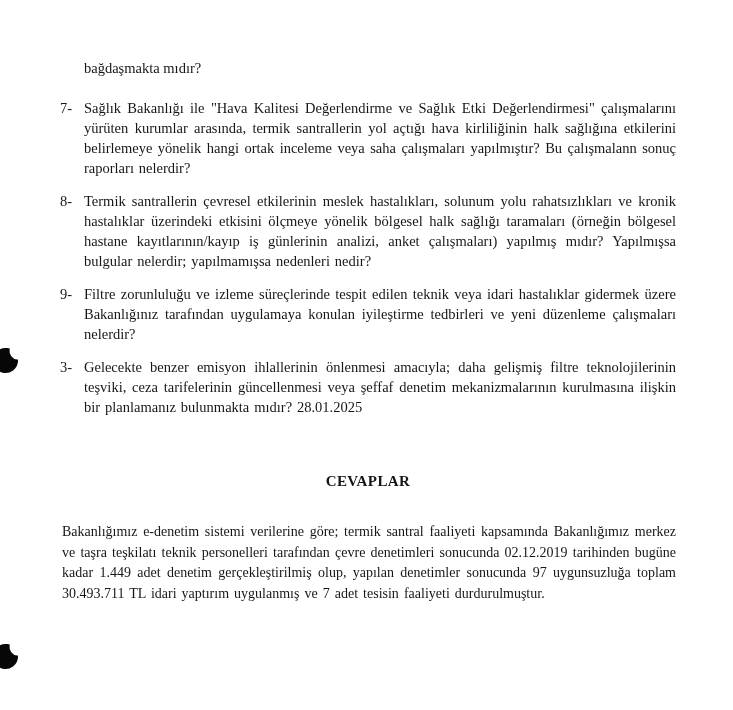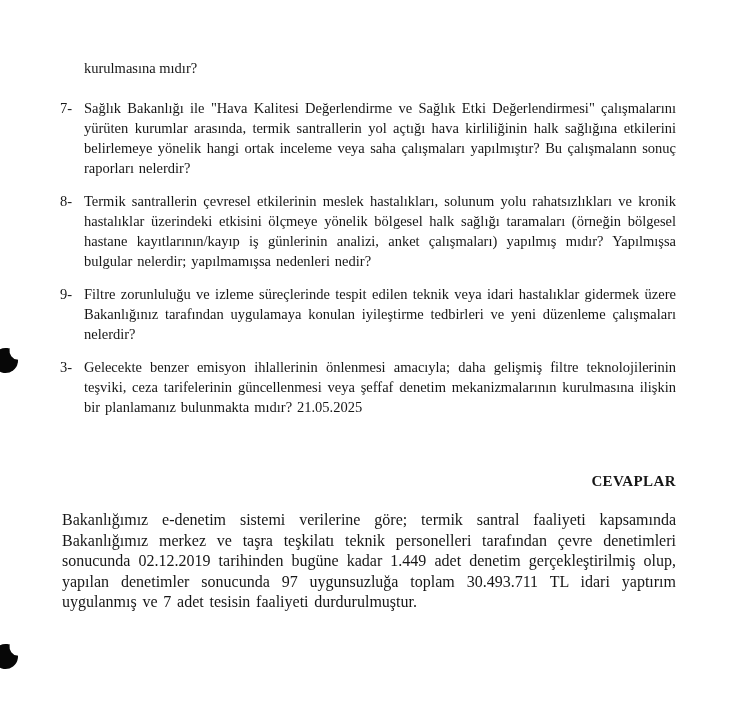--- a/index.html
+++ b/index.html
@@ -41,28 +41,28 @@
     width: 24px;
   }
   .qtext {
     flex: 1;
     text-align: justify;
     text-align-last: left;
     word-spacing: 0.09em;
   }
   .answers-heading {
     margin: 56px 0 0 0;
-    text-align: right;
+    text-align: center;
     font-size: 15px;
     font-weight: bold;
     letter-spacing: 0.4px;
   }
   .answer {
-    margin: 20px 0 0 2px;
-    font-size: 16px;
+    margin: 32px 0 0 2px;
+    font-size: 14px;
     line-height: 20.5px;
     text-align: justify;
     text-align-last: left;
     word-spacing: 0.11em;
   }
   
   .ink-mark {
     position: absolute;
     left: -7px;
     width: 25px;
@@ -87,42 +87,42 @@
 </head>
 <body>
 
 <div class="page">
 
   <div class="ink-mark ink-mark-1"></div>
   <div class="ink-mark ink-mark-2"></div>
 
   <div class="content">
 
-    <p class="intro">kurulmasına mıdır?</p>
+    <p class="intro">bağdaşmakta mıdır?</p>
 
     <div class="questions">
 
       <div class="q">
         <span class="qnum">7-</span>
         <span class="qtext">Sağlık Bakanlığı ile "Hava Kalitesi Değerlendirme ve Sağlık Etki Değerlendirmesi" çalışmalarını yürüten kurumlar arasında, termik santrallerin yol açtığı hava kirliliğinin halk sağlığına etkilerini belirlemeye yönelik hangi ortak inceleme veya saha çalışmaları yapılmıştır? Bu çalışmalann sonuç raporları nelerdir?</span>
       </div>
 
       <div class="q">
         <span class="qnum">8-</span>
         <span class="qtext">Termik santrallerin çevresel etkilerinin meslek hastalıkları, solunum yolu rahatsızlıkları ve kronik hastalıklar üzerindeki etkisini ölçmeye yönelik bölgesel halk sağlığı taramaları (örneğin bölgesel hastane kayıtlarının/kayıp iş günlerinin analizi, anket çalışmaları) yapılmış mıdır? Yapılmışsa bulgular nelerdir; yapılmamışsa nedenleri nedir?</span>
       </div>
 
       <div class="q">
         <span class="qnum">9-</span>
         <span class="qtext">Filtre zorunluluğu ve izleme süreçlerinde tespit edilen teknik veya idari hastalıklar gidermek üzere Bakanlığınız tarafından uygulamaya konulan iyileştirme tedbirleri ve yeni düzenleme çalışmaları nelerdir?</span>
       </div>
 
       <div class="q">
         <span class="qnum">3-</span>
-        <span class="qtext">Gelecekte benzer emisyon ihlallerinin önlenmesi amacıyla; daha gelişmiş filtre teknolojilerinin teşviki, ceza tarifelerinin güncellenmesi veya şeffaf denetim mekanizmalarının kurulmasına ilişkin bir planlamanız bulunmakta mıdır? 21.05.2025</span>
+        <span class="qtext">Gelecekte benzer emisyon ihlallerinin önlenmesi amacıyla; daha gelişmiş filtre teknolojilerinin teşviki, ceza tarifelerinin güncellenmesi veya şeffaf denetim mekanizmalarının kurulmasına ilişkin bir planlamanız bulunmakta mıdır? 28.01.2025</span>
       </div>
 
     </div>
 
     <h2 class="answers-heading">CEVAPLAR</h2>
 
     <p class="answer">Bakanlığımız e-denetim sistemi verilerine göre; termik santral faaliyeti kapsamında Bakanlığımız merkez ve taşra teşkilatı teknik personelleri tarafından çevre denetimleri sonucunda 02.12.2019 tarihinden bugüne kadar 1.449 adet denetim gerçekleştirilmiş olup, yapılan denetimler sonucunda 97 uygunsuzluğa toplam 30.493.711 TL idari yaptırım uygulanmış ve 7 adet tesisin faaliyeti durdurulmuştur.</p>
 
   </div>
 </div>

